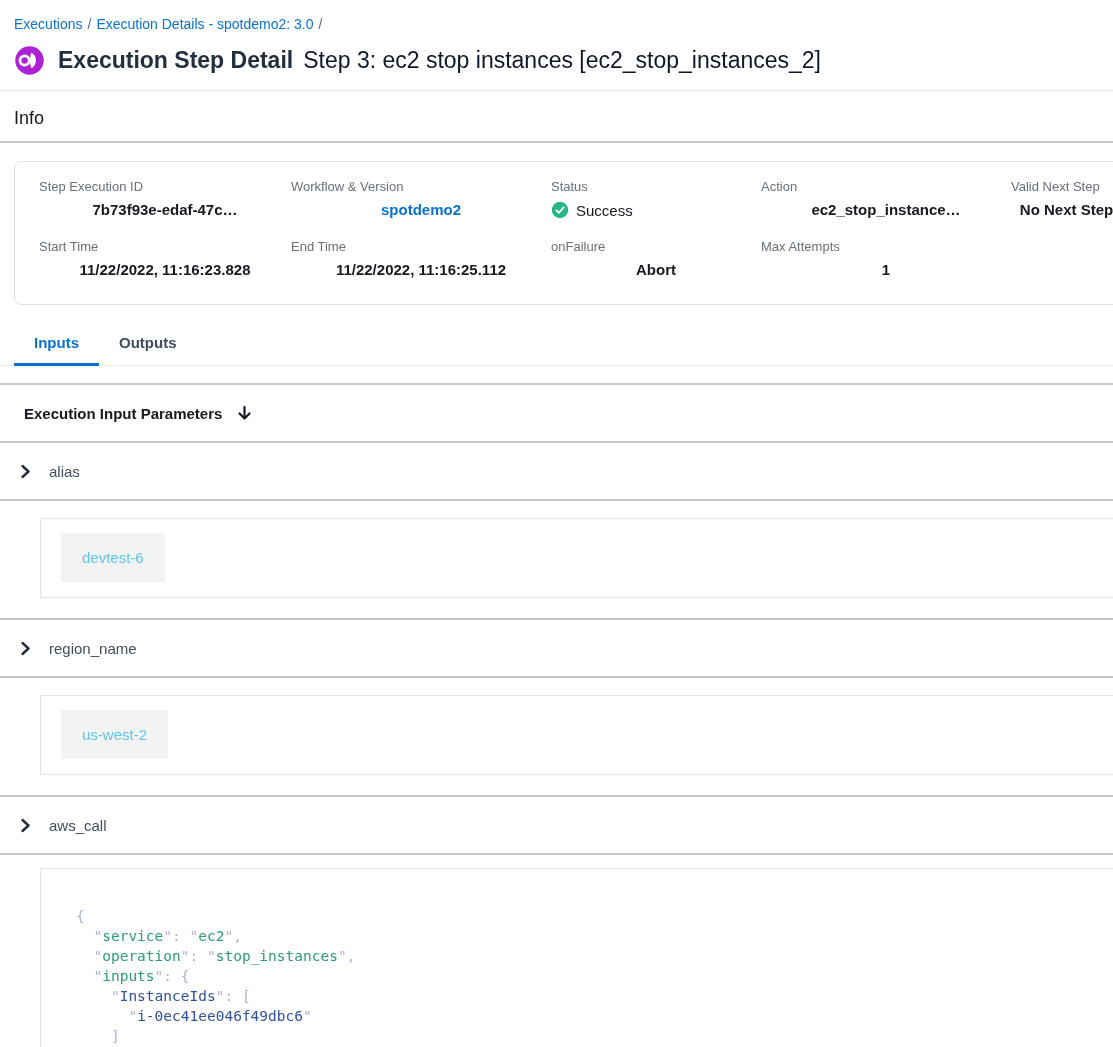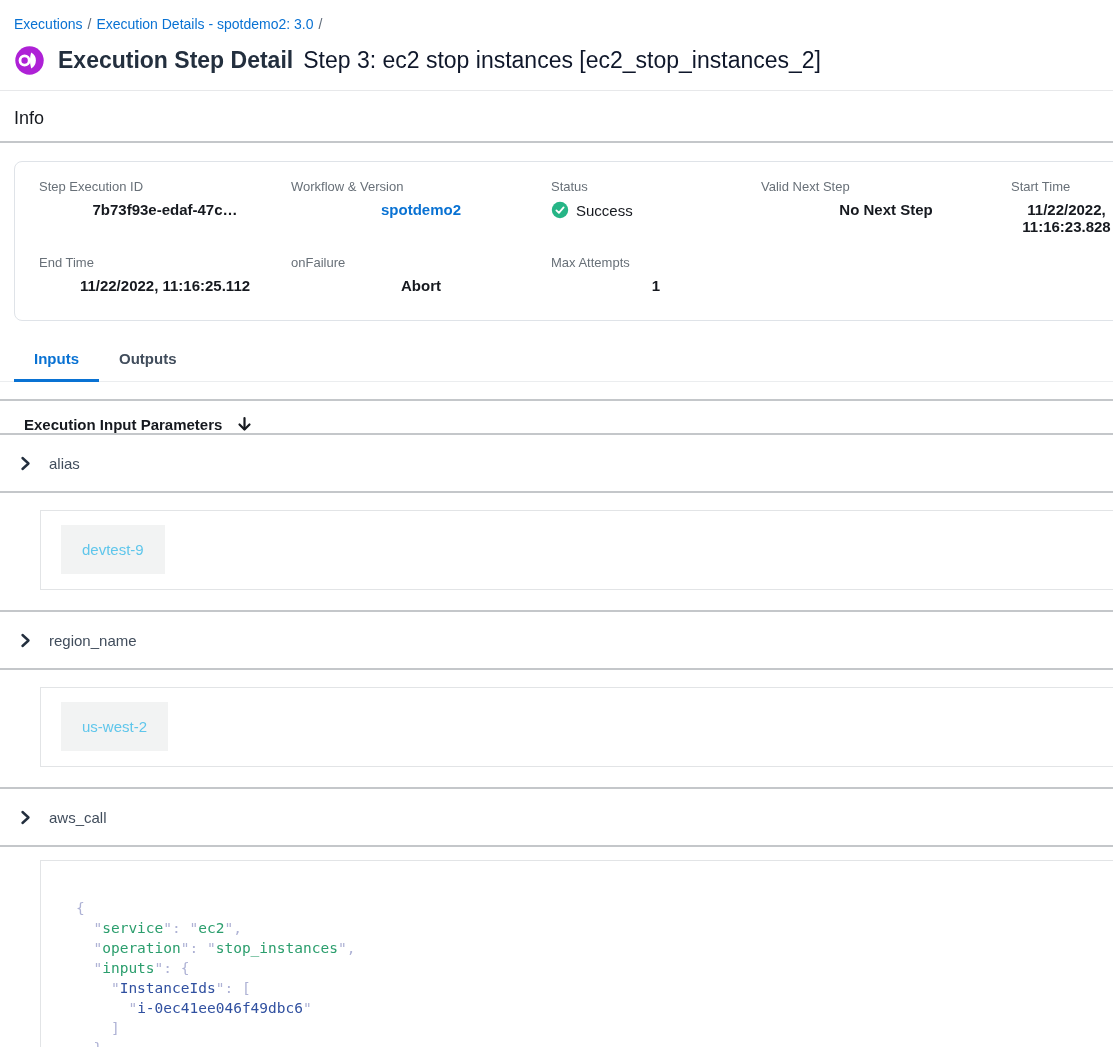--- a/index.html
+++ b/index.html
@@ -35,21 +35,21 @@
   .cell .val.link { color:#0972d3; cursor:pointer; }
   .cell .val.status { font-weight:400; display:flex; align-items:center; gap:7px; }
 
   
   .tabs { margin-top:21px; padding-left:14px; border-bottom:1px solid #ebedef; display:flex; }
   .tab { font-size:15px; font-weight:700; padding:8px 20px 12px; color:#414d5c; cursor:pointer;
          border-bottom:3px solid transparent; margin-bottom:-1px; }
   .tab.active { color:#0972d3; border-bottom-color:#0972d3; }
 
   
-  .row-head { display:flex; align-items:flex-end; height:32px; padding-left:24px; }
+  .row-head { display:flex; align-items:center; height:56px; padding-left:24px; }
   .params-title { font-size:15px; font-weight:700; color:#16191f; }
   .arrow-down { margin-left:15px; display:inline-flex; }
   .mt17 { margin-top:17px; }
 
   
   .section-head { display:flex; align-items:center; height:56px; padding-left:20px; gap:18px; cursor:pointer; }
   .section-label { font-size:15px; color:#414d5c; }
   .chev { display:inline-flex; width:11px; }
 
   .param-box { margin:17px -10px 20px 40px; border:1px solid #e2e4e6; background:#fff; }
@@ -106,20 +106,24 @@
           <span style="display:inline-flex;">
             <svg width="18" height="18" viewBox="0 0 18 18">
               <circle cx="9" cy="9" r="8.2" fill="#26b586"></circle>
               <polyline points="5.4,9.4 7.9,11.9 12.6,6.4" fill="none" stroke="#ffffff" stroke-width="1.8" stroke-linecap="round" stroke-linejoin="round"></polyline>
             </svg>
           </span>
           <span>Success</span>
         </div>
       </div>
       <div class="cell">
+        <div class="lbl">Action</div>
+        <div class="val">ec2_stop_instance…</div>
+      </div>
+      <div class="cell">
         <div class="lbl">Valid Next Step</div>
         <div class="val">No Next Step</div>
       </div>
 
       <div class="cell">
         <div class="lbl">Start Time</div>
         <div class="val">11/22/2022, 11:16:23.828</div>
       </div>
       <div class="cell">
         <div class="lbl">End Time</div>
@@ -160,21 +164,21 @@
     <span class="chev">
       <svg width="11" height="15" viewBox="0 0 11 15">
         <polyline points="2.5,2 8.5,7.5 2.5,13" fill="none" stroke="#232f3e" stroke-width="2.4" stroke-linecap="round" stroke-linejoin="round"></polyline>
       </svg>
     </span>
     <span class="section-label">alias</span>
   </div>
   <div class="divider-m"></div>
   <div class="param-box">
     <div class="box-pad">
-      <span class="chip">devtest-9</span>
+      <span class="chip">devtest-6</span>
     </div>
   </div>
 
   <div class="divider-m"></div>
   <div class="section-head">
     <span class="chev">
       <svg width="11" height="15" viewBox="0 0 11 15">
         <polyline points="2.5,2 8.5,7.5 2.5,13" fill="none" stroke="#232f3e" stroke-width="2.4" stroke-linecap="round" stroke-linejoin="round"></polyline>
       </svg>
     </span>

